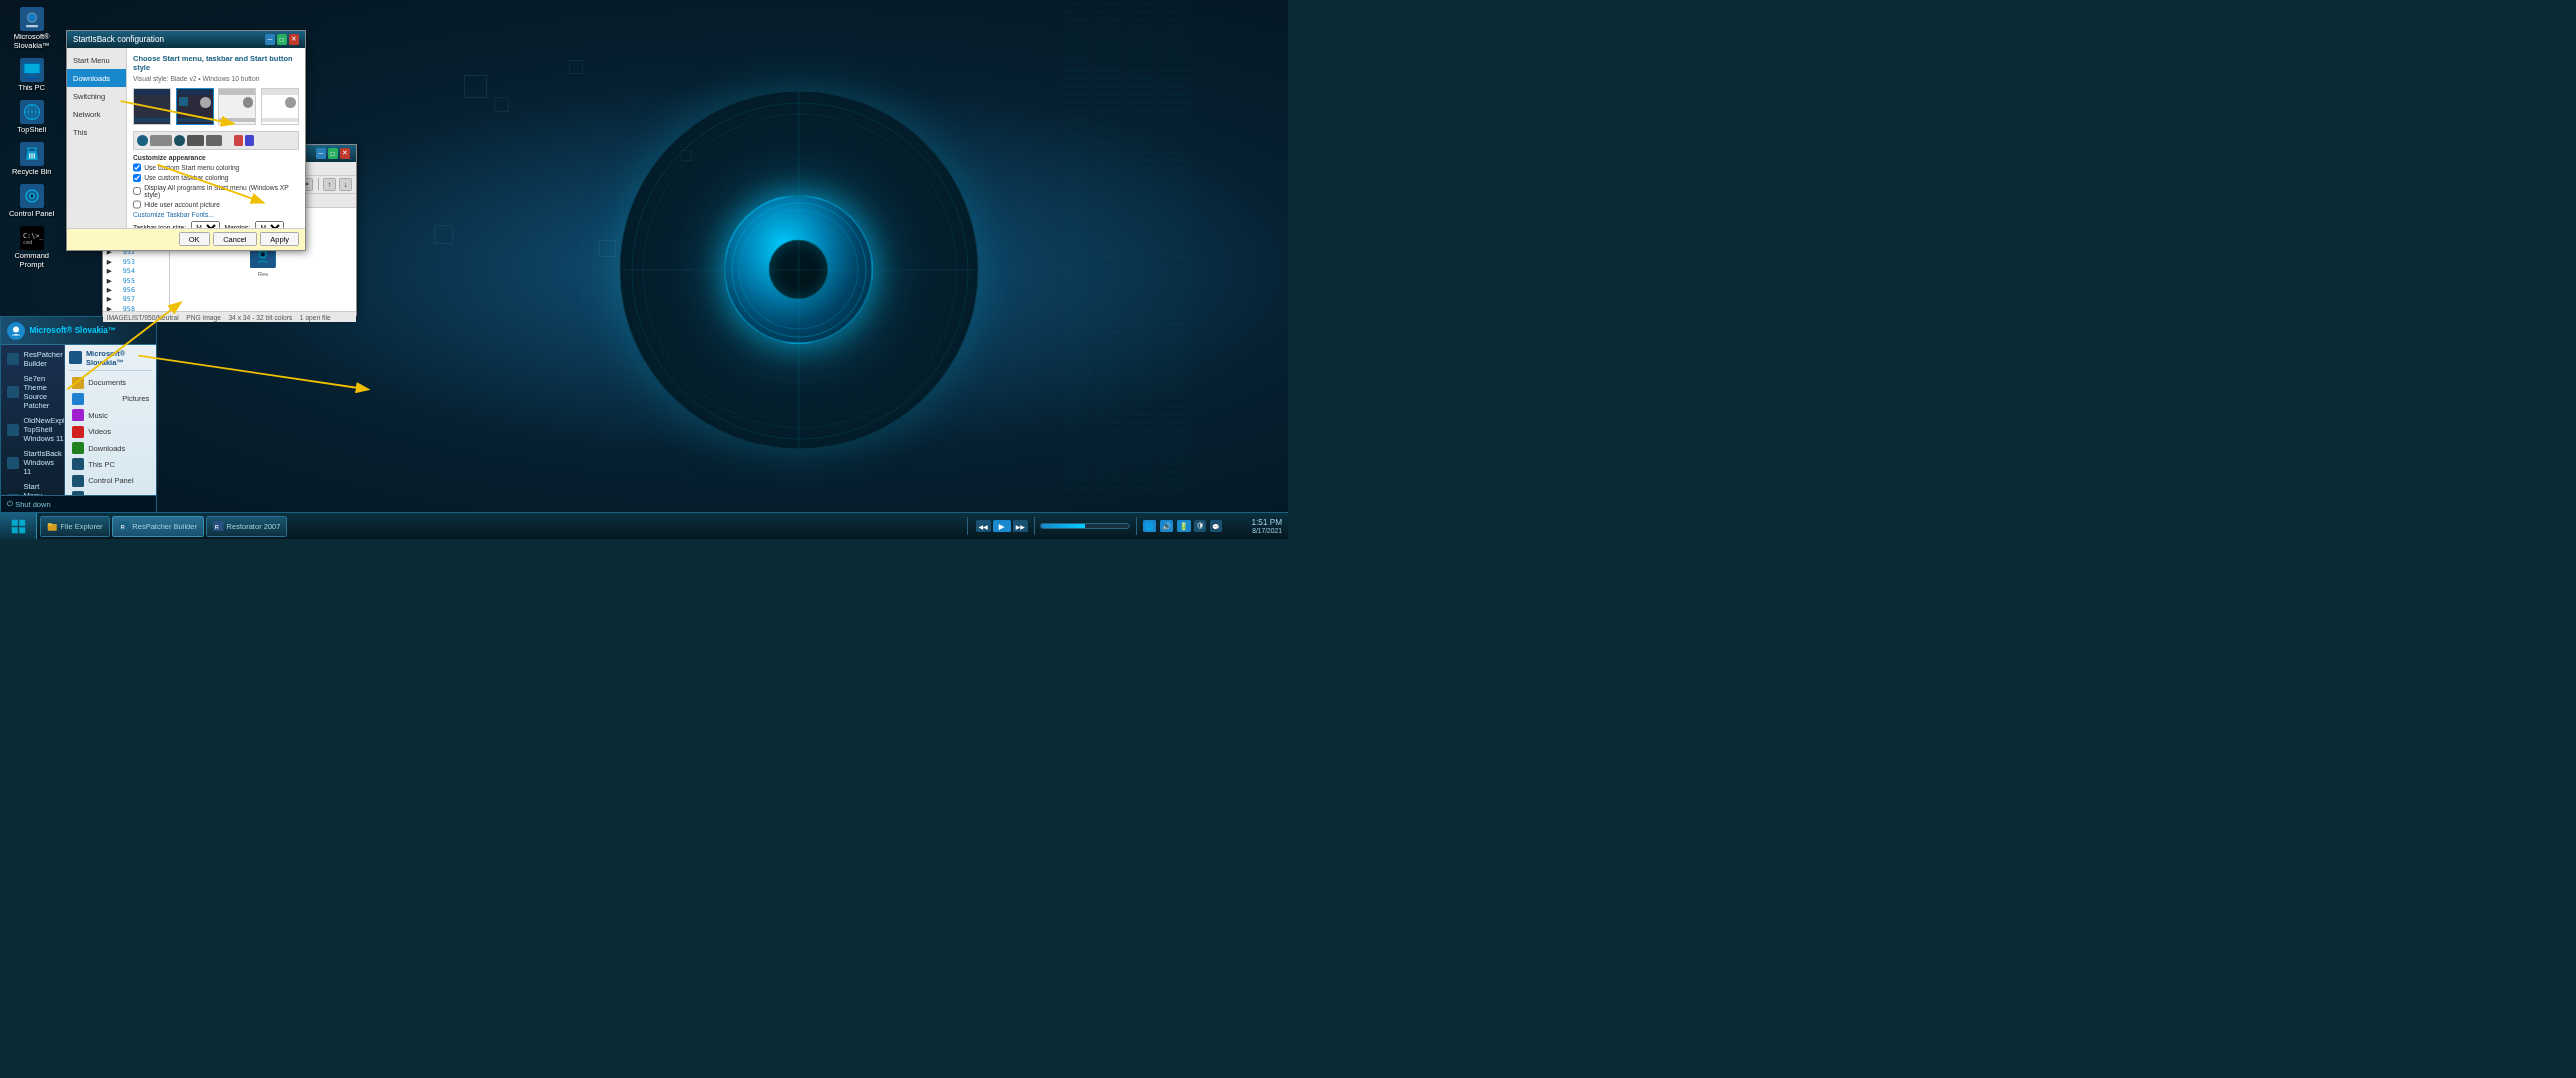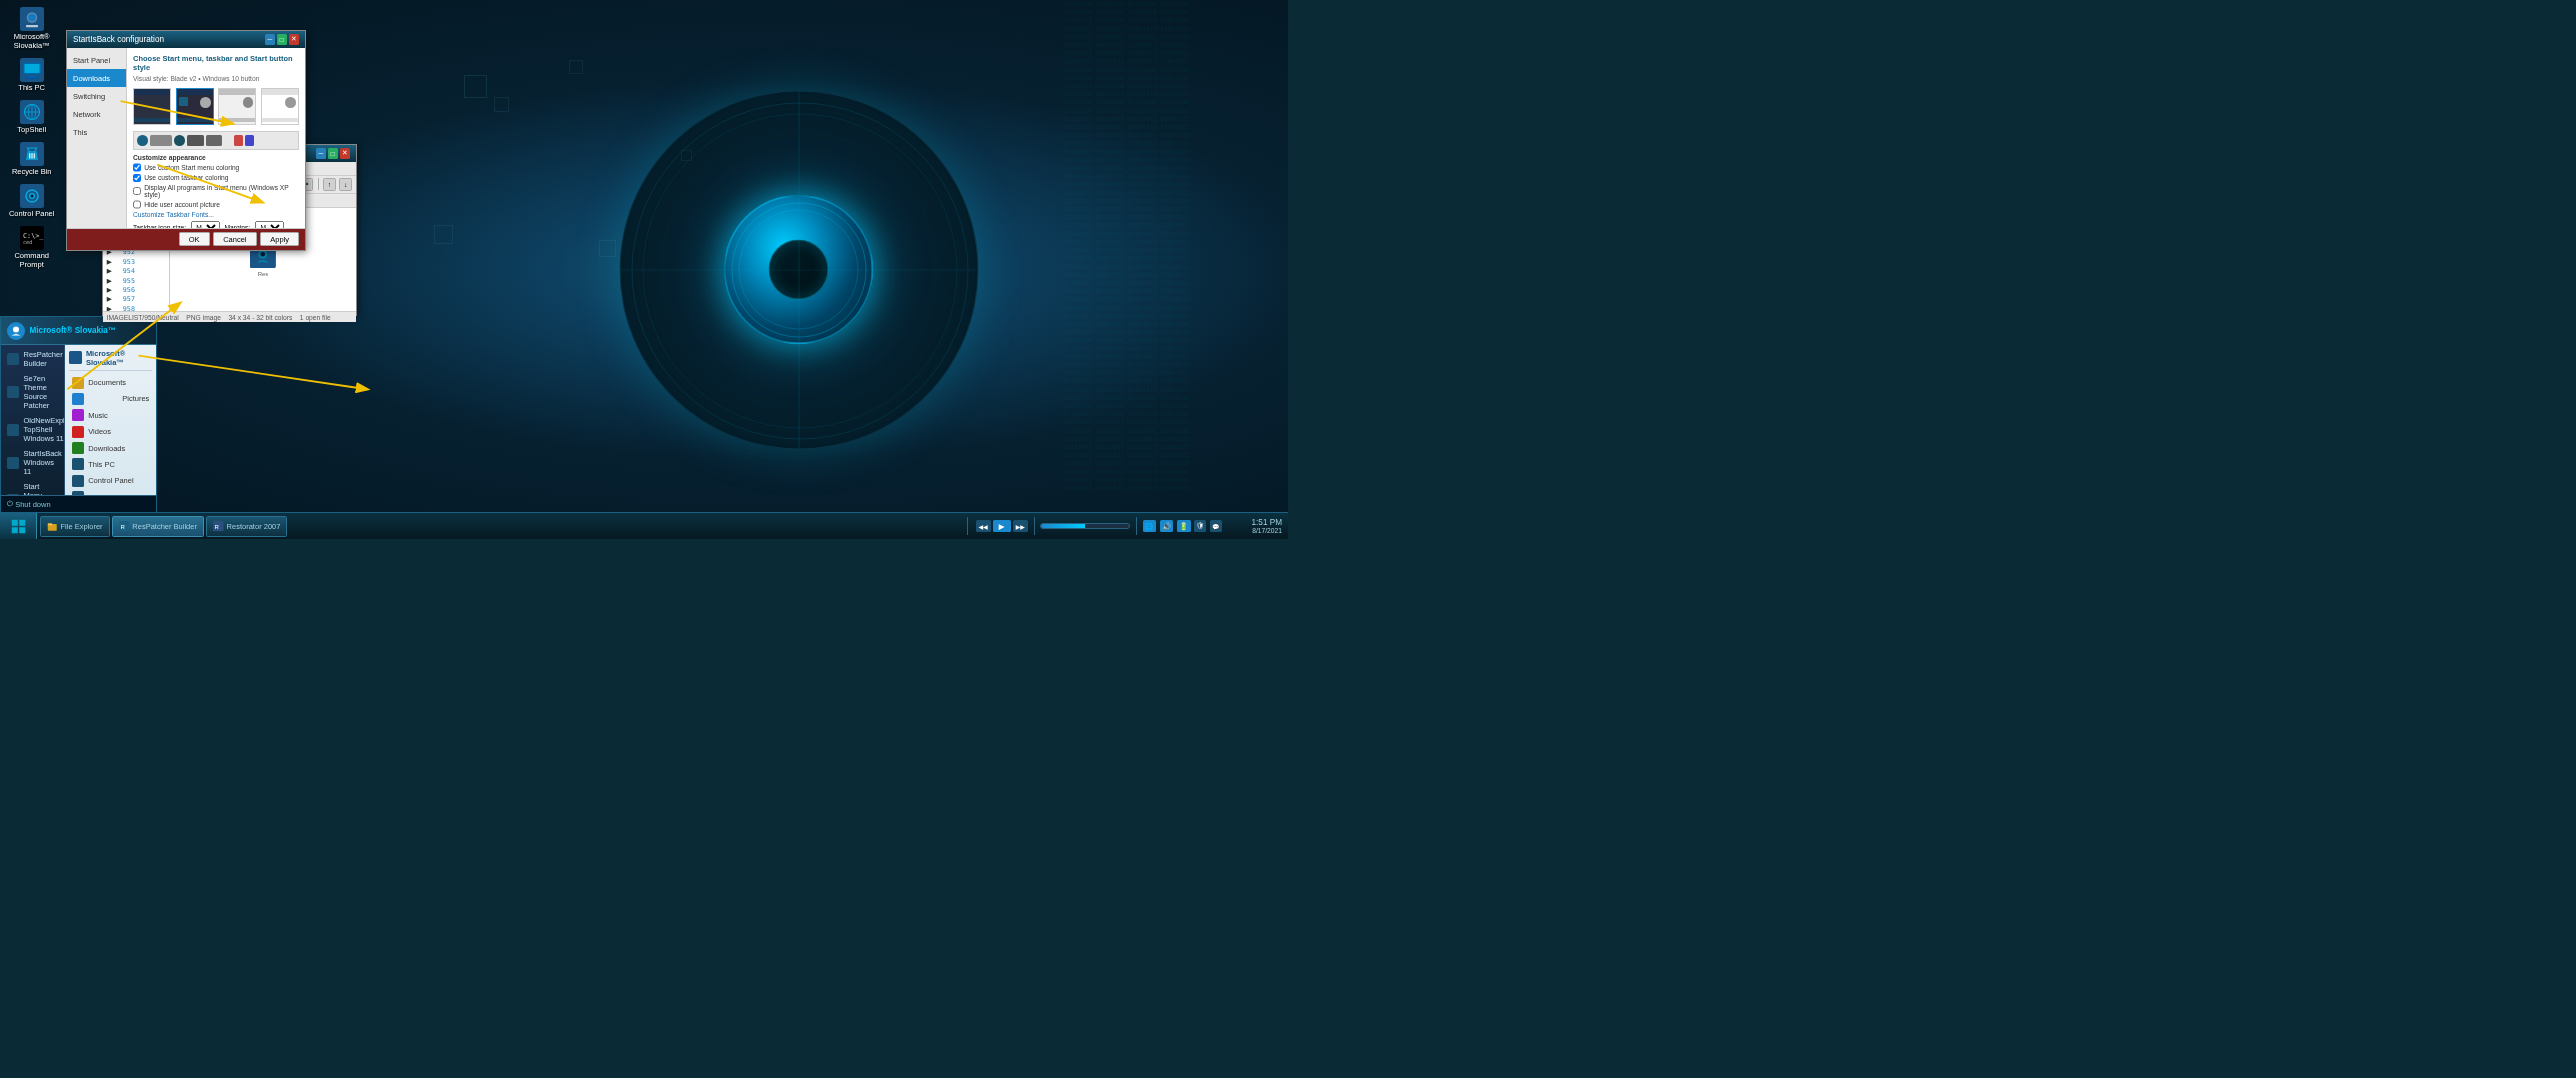--- a/index.html
+++ b/index.html
@@ -444,21 +444,21 @@
     .sib-row-inline {
       display: flex;
       align-items: center;
       gap: 4.5px;
       margin-bottom: 2.2px;
       font-size: 6.7px;
     }
 
     
     #sib-footer {
-      background: #7f1d1d;
+      background: #fef9c3;
       border-top: 0.7px solid #ccc;
       padding: 3.7px 6px;
       display: flex;
       gap: 3.7px;
       justify-content: flex-end;
     }
 
     .dialog-btn {
       padding: 1.5px 9px;
       font-size: 7.5px;
@@ -810,21 +810,21 @@
       <span>StartIsBack configuration</span>
       <div class="window-controls">
         <div class="win-btn win-btn-min">─</div>
         <div class="win-btn win-btn-max">□</div>
         <div class="win-btn win-btn-close">✕</div>
       </div>
     </div>
 
     <div id="sib-body">
       <div id="sib-sidebar">
-        <div class="sib-nav-item">Start Panel</div>
+        <div class="sib-nav-item">Start Menu</div>
         <div class="sib-nav-item active">Downloads</div>
         <div class="sib-nav-item">Switching</div>
         <div class="sib-nav-item">Network</div>
         <div class="sib-nav-item">This</div>
       </div>
 
       <div id="sib-content">
         <div class="sib-title">Choose Start menu, taskbar and Start button style</div>
         <div class="sib-subtitle">Visual style: Blade v2 • Windows 10 button</div>
 

